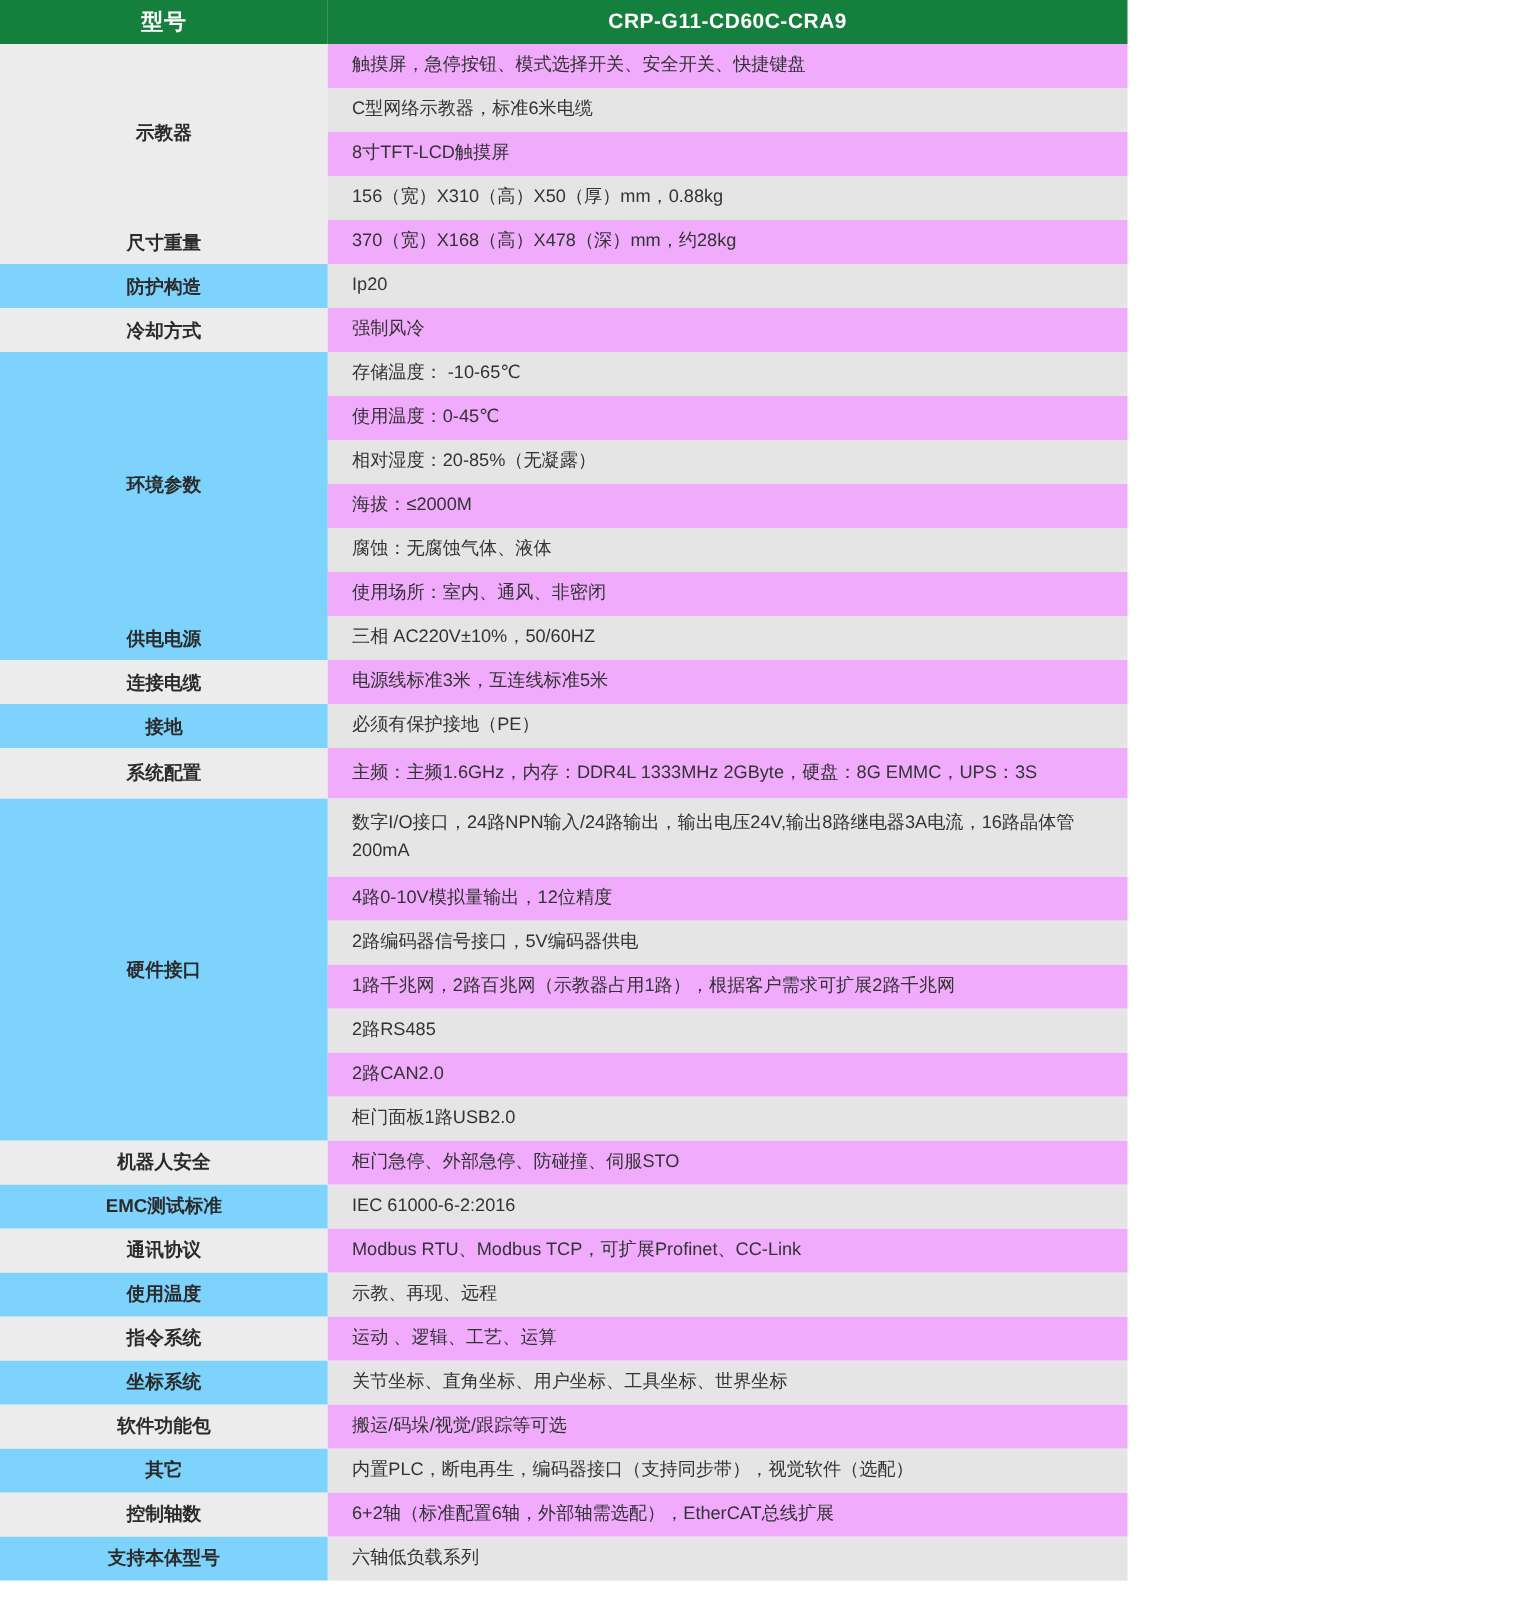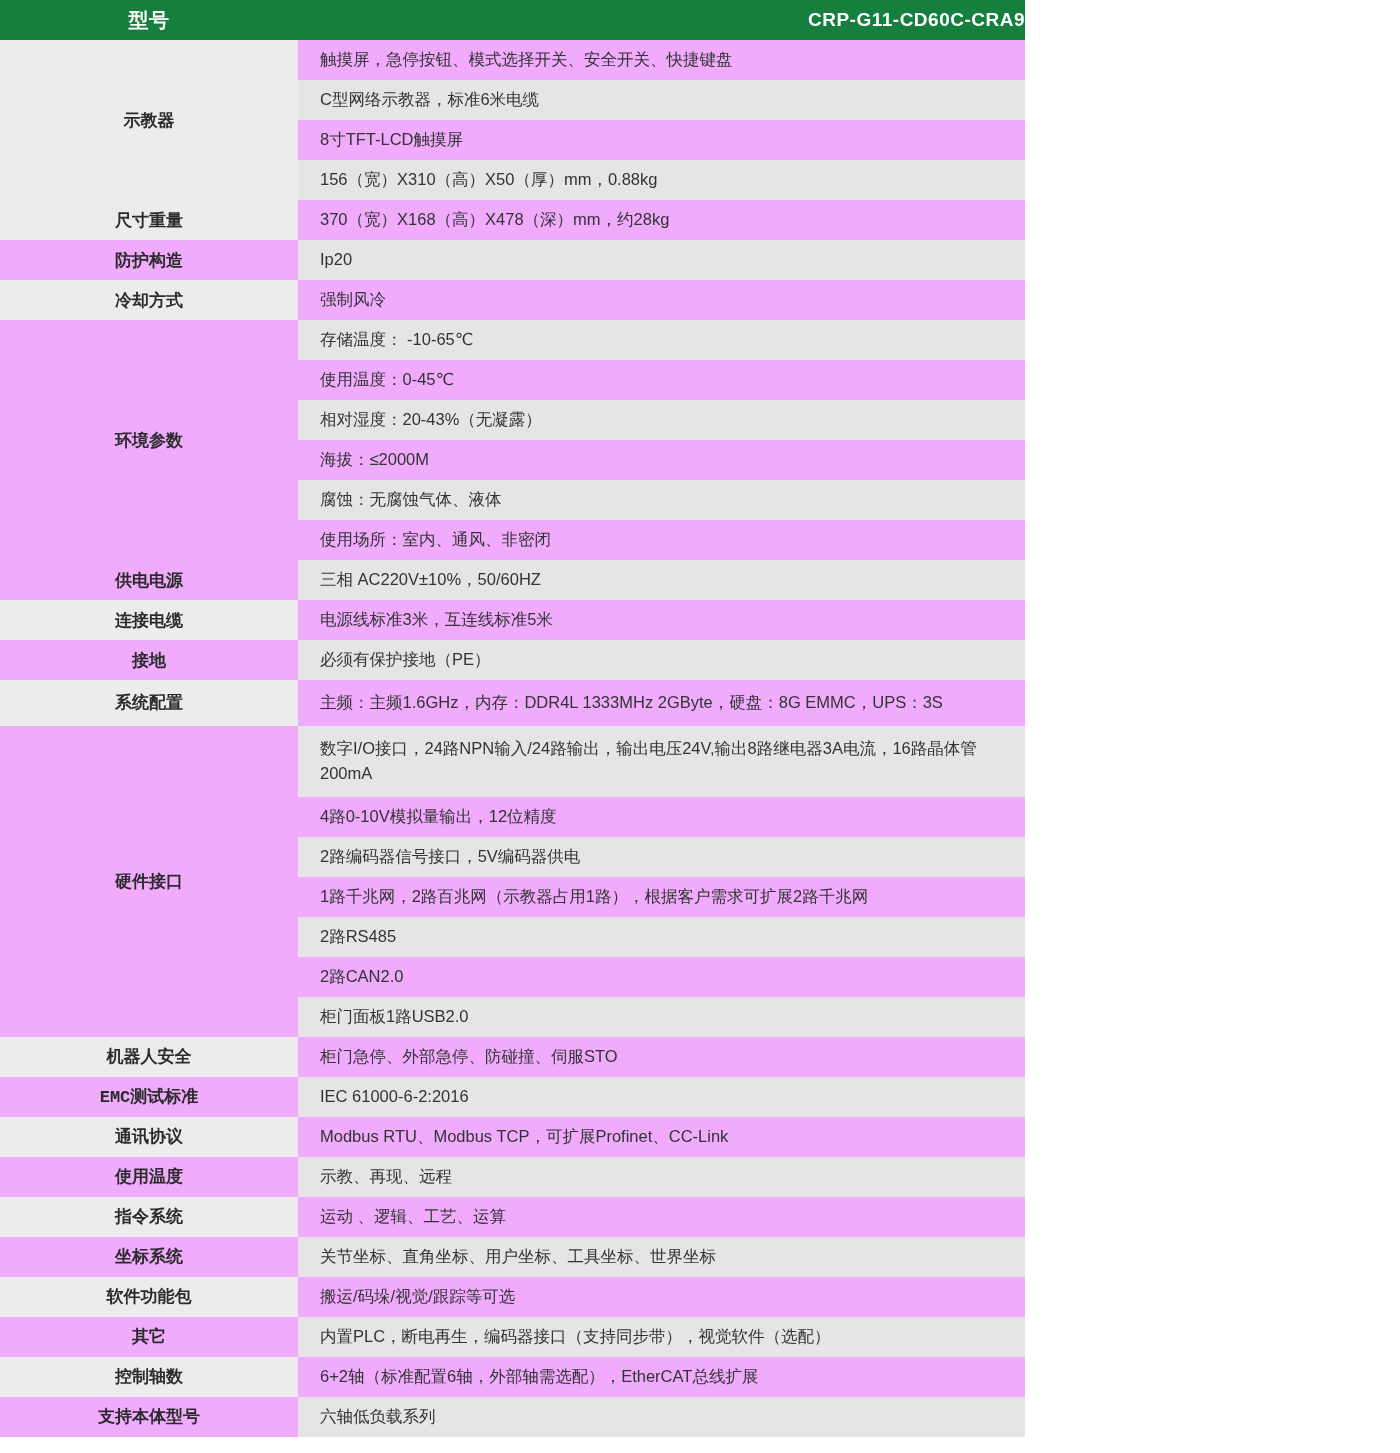--- a/index.html
+++ b/index.html
@@ -27,41 +27,39 @@
     font-size: 20px;
     font-weight: bold;
     height: 40px;
     line-height: 40px;
     padding: 0;
     text-align: center;
     letter-spacing: 0.5px;
   }
   #spec-table th.head-value {
     font-size: 19px;
-    text-align: right;
   }
   #spec-table td.label {
     text-align: center;
     vertical-align: middle;
     font-size: 17px;
     font-weight: bold;
     color: #2b2b2b;
     padding: 0 6px;
-    font-family: Liberation Mono, monospace;
   }
   #spec-table td.value {
     font-size: 16.5px;
     color: #333333;
     padding: 0 0 0 22px;
     vertical-align: middle;
     line-height: 1.55;
   }
   .row-even td.label { background: #ececec; }
   .row-even td.value { background: #f0abfc; }
-  .row-odd td.label  { background: #f0abfc; }
+  .row-odd td.label  { background: #7dd3fc; }
   .row-odd td.value  { background: #e5e5e5; }
 
   #spec-table td.value.tall {
     padding-top: 10px;
     padding-bottom: 10px;
   }
   #spec-table tr { height: 40px; }
 </style>
 </head>
 <body>
@@ -104,21 +102,21 @@
         <td class="value">强制风冷</td>
       </tr>
       <tr class="row-odd">
         <td class="label" rowspan="6">环境参数</td>
         <td class="value">存储温度：  -10-65℃</td>
       </tr>
       <tr class="row-even">
         <td class="value">使用温度：0-45℃</td>
       </tr>
       <tr class="row-odd">
-        <td class="value">相对湿度：20-43%（无凝露）</td>
+        <td class="value">相对湿度：20-85%（无凝露）</td>
       </tr>
       <tr class="row-even">
         <td class="value">海拔：≤2000M</td>
       </tr>
       <tr class="row-odd">
         <td class="value">腐蚀：无腐蚀气体、液体</td>
       </tr>
       <tr class="row-even">
         <td class="value">使用场所：室内、通风、非密闭</td>
       </tr>

